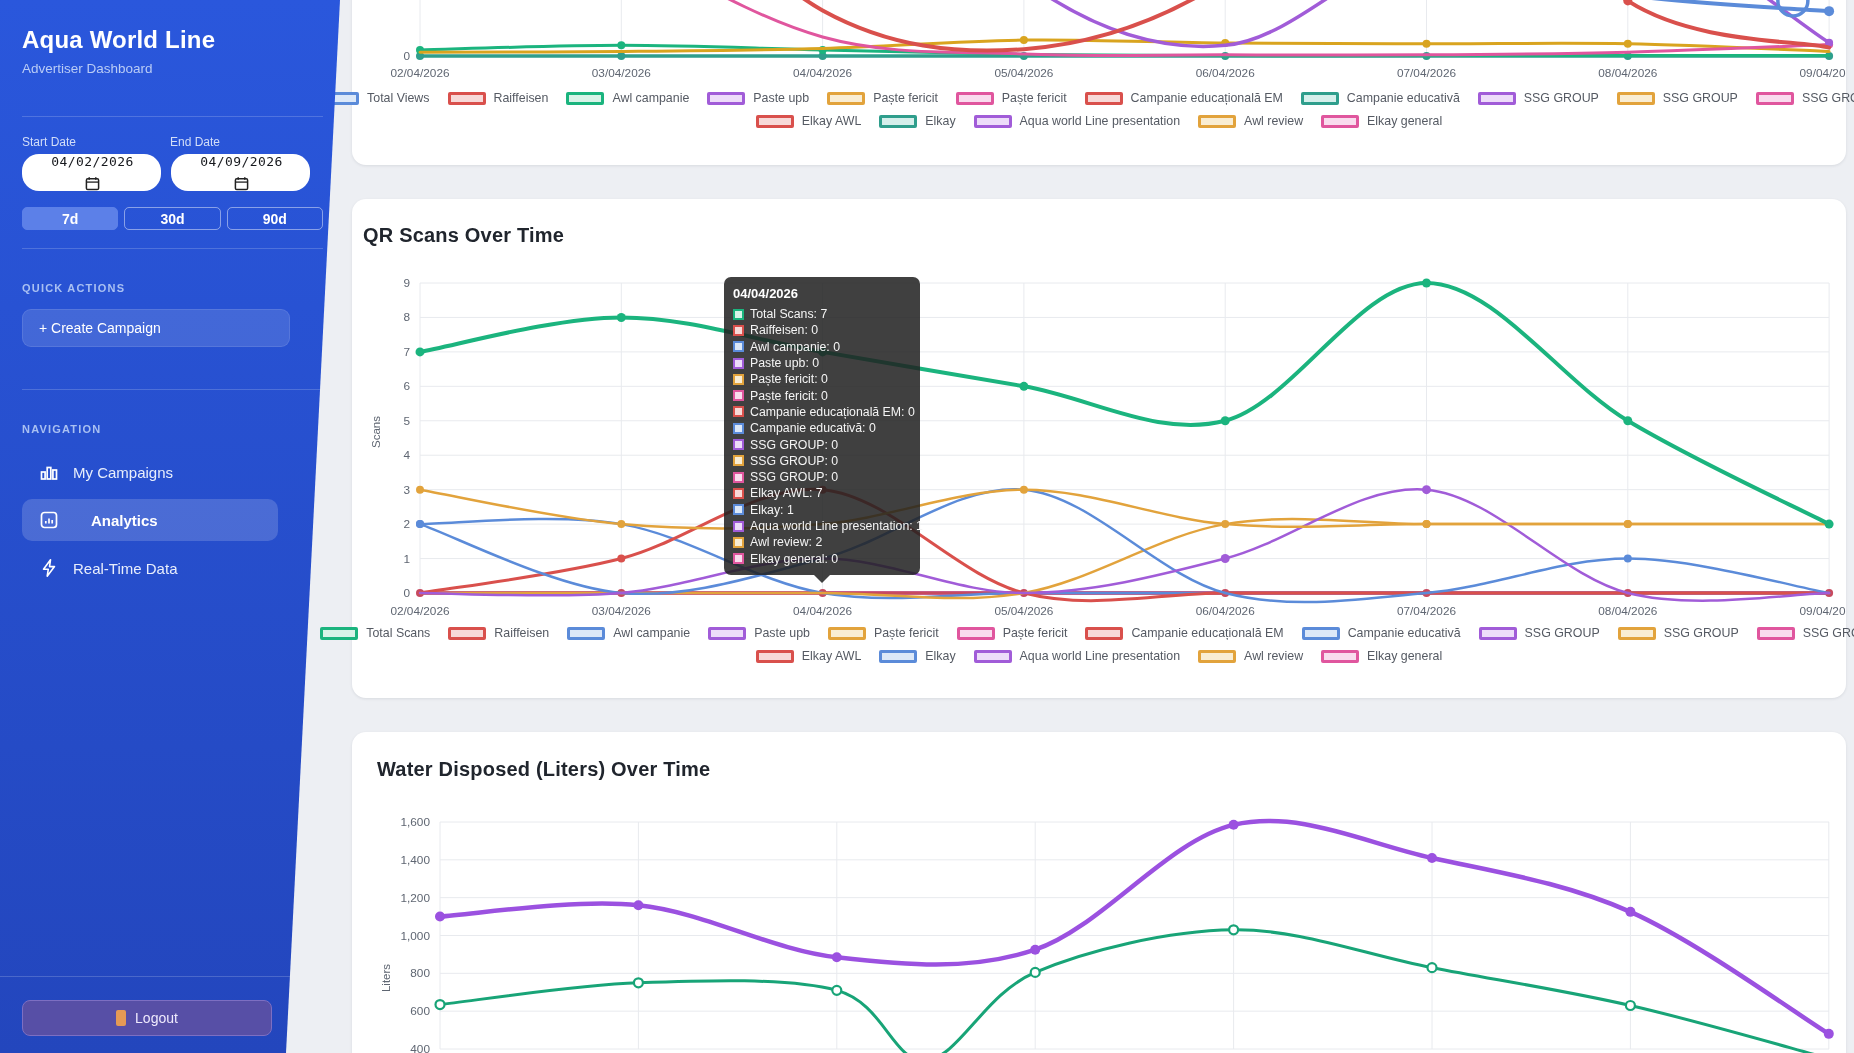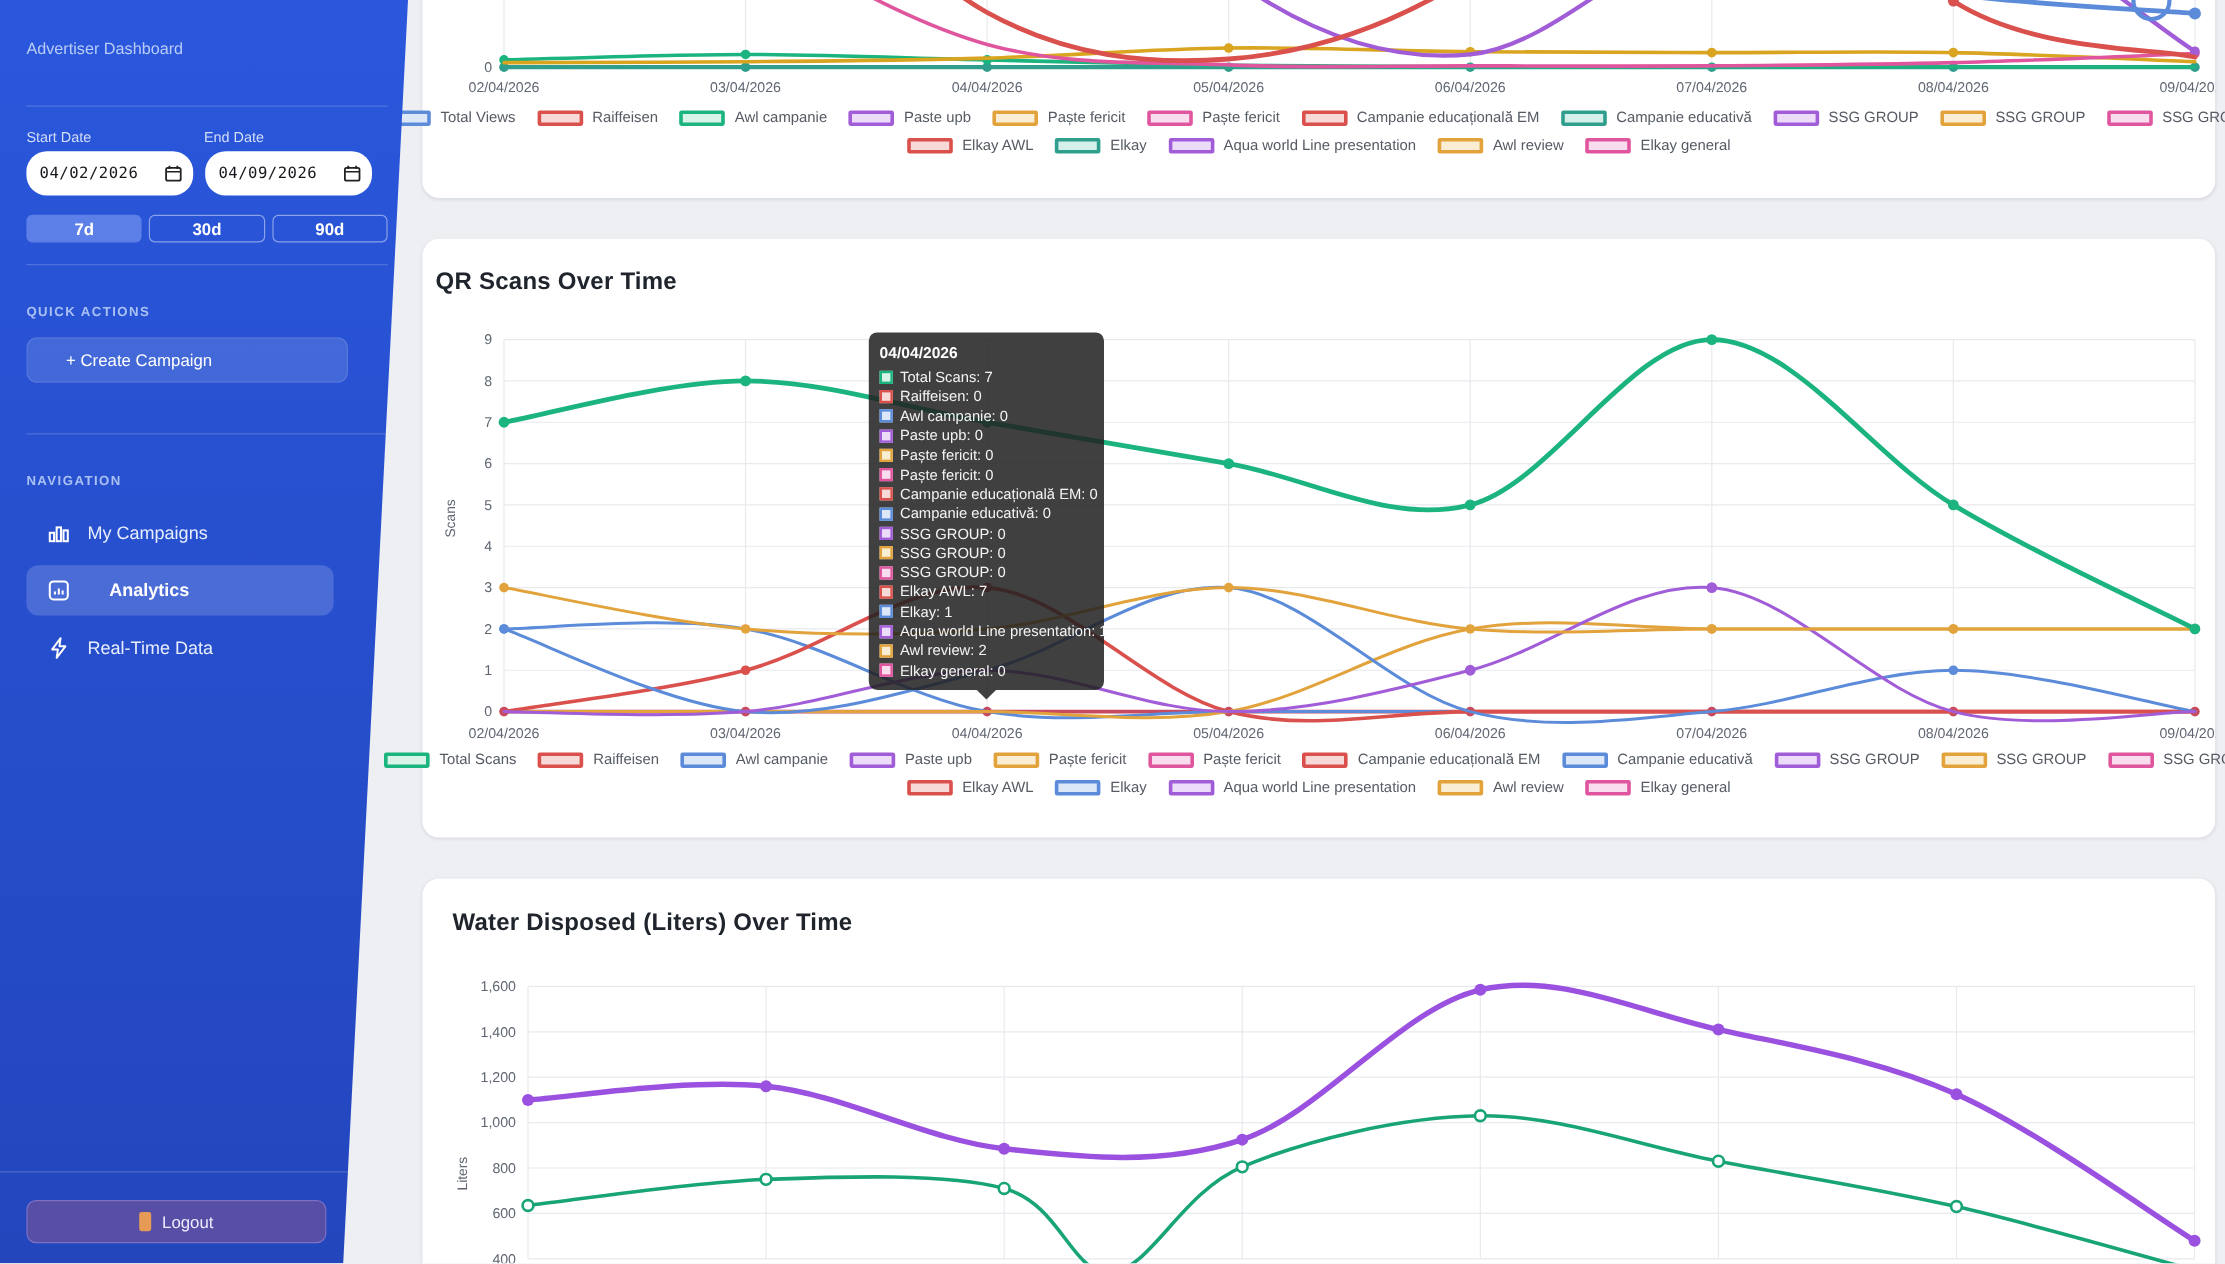--- a/index.html
+++ b/index.html
@@ -13,30 +13,30 @@
     color:#fff; padding:26px 22px; z-index:5; }
   .sb-title { font-size:24px; font-weight:bold; letter-spacing:.2px; }
   .sb-sub { margin-top:7px; font-size:13.5px; color:#b9ccf6; }
   .divider { border-top:1px solid rgba(255,255,255,.18); }
   .d1 { margin-top:40px; } .d2 { margin-top:18px; } .d3 { margin-top:42px; }
   .date-labels { display:flex; margin-top:18px; font-size:12px; color:#d3def8; }
   .date-labels span:first-child { width:148px; }
   .date-row { display:flex; gap:10px; margin-top:5px; }
   .date-input { width:139px; height:37px; background:#fff; border-radius:17px;
     display:flex; align-items:center; justify-content:space-between; padding:0 9px 0 11px;
-    color:#16181d; font-family:"DejaVu Sans Mono", monospace; font-size:13px; letter-spacing:.4px; cursor:text; }
+    color:#16181d; font-family:"DejaVu Sans Mono", monospace; font-size:13px; letter-spacing:.4px; cursor:text;flex-direction:column; }
   .presets { display:flex; gap:6px; margin-top:16px; }
   .preset { flex:1; height:23px; border-radius:5px; font-size:14px; font-weight:bold; color:#fff;
     display:flex; align-items:center; justify-content:center; cursor:pointer;
     background:transparent; border:1px solid rgba(255,255,255,.45); }
   .preset.active { background:#5c80e8; border-color:#5c80e8; }
   .section-label { margin-top:33px; font-size:11px; font-weight:bold; letter-spacing:1.2px; color:#a9c0f2; }
   .create-btn { margin-top:15px; height:38px; width:268px; background:rgba(255,255,255,.13);
     border:1px solid rgba(255,255,255,.10); border-radius:9px; display:flex; align-items:center;
-    padding-left:32px; font-size:14px; color:#fff; cursor:pointer; }
+    padding-left:16px; font-size:14px; color:#fff; cursor:pointer; }
   .nav-list { margin-top:16px; }
   .nav-item { height:42px; margin-bottom:6px; width:256px; display:flex; align-items:center; gap:14px;
     padding-left:17px; border-radius:10px; font-size:15px; color:#e8eefc; cursor:pointer; }
   .nav-item.active { background:rgba(255,255,255,.17); font-weight:bold; color:#fff;gap:32px; }
   .nav-icon { width:20px; height:20px; flex:0 0 20px; }
   .logout-divider { position:absolute; left:0; bottom:76px; width:300px; }
   .logout-btn { position:absolute; left:22px; bottom:17px; width:250px; height:36px;
     background:#574fa6; border:1px solid #7d6fc2; border-radius:8px; color:#efeafd; font-size:14px;
     display:flex; align-items:center; justify-content:center; gap:9px; cursor:pointer; }
   .door-icon { width:10px; height:16px; background:#e59a55; border-radius:2px; display:inline-block; }
@@ -72,20 +72,21 @@
   .tooltip:after { content:""; position:absolute; left:50%; bottom:-8px; margin-left:-8px;
     border:8px solid transparent; border-top-color:rgba(33,33,33,.86); border-bottom:none; }
   .tt-title { font-size:13px; font-weight:bold; margin-bottom:5px; }
   .tt-row { display:flex; align-items:center; gap:6px; height:16.3px; font-size:12.3px; color:#f4f4f4; white-space:nowrap; }
   .tt-swatch { width:11px; height:11px; flex:0 0 11px; border:2px solid; }
 </style>
 </head>
 <body>
 
 <div class="sidebar">
+  <div class="sb-title">Aqua World Line</div>
   <div class="sb-sub">Advertiser Dashboard</div>
   <div class="divider d1"></div>
 
   <div class="date-labels">
     <span>Start Date</span>
     <span>End Date</span>
   </div>
   <div class="date-row">
     <div class="date-input">
       <span>04/02/2026</span>

